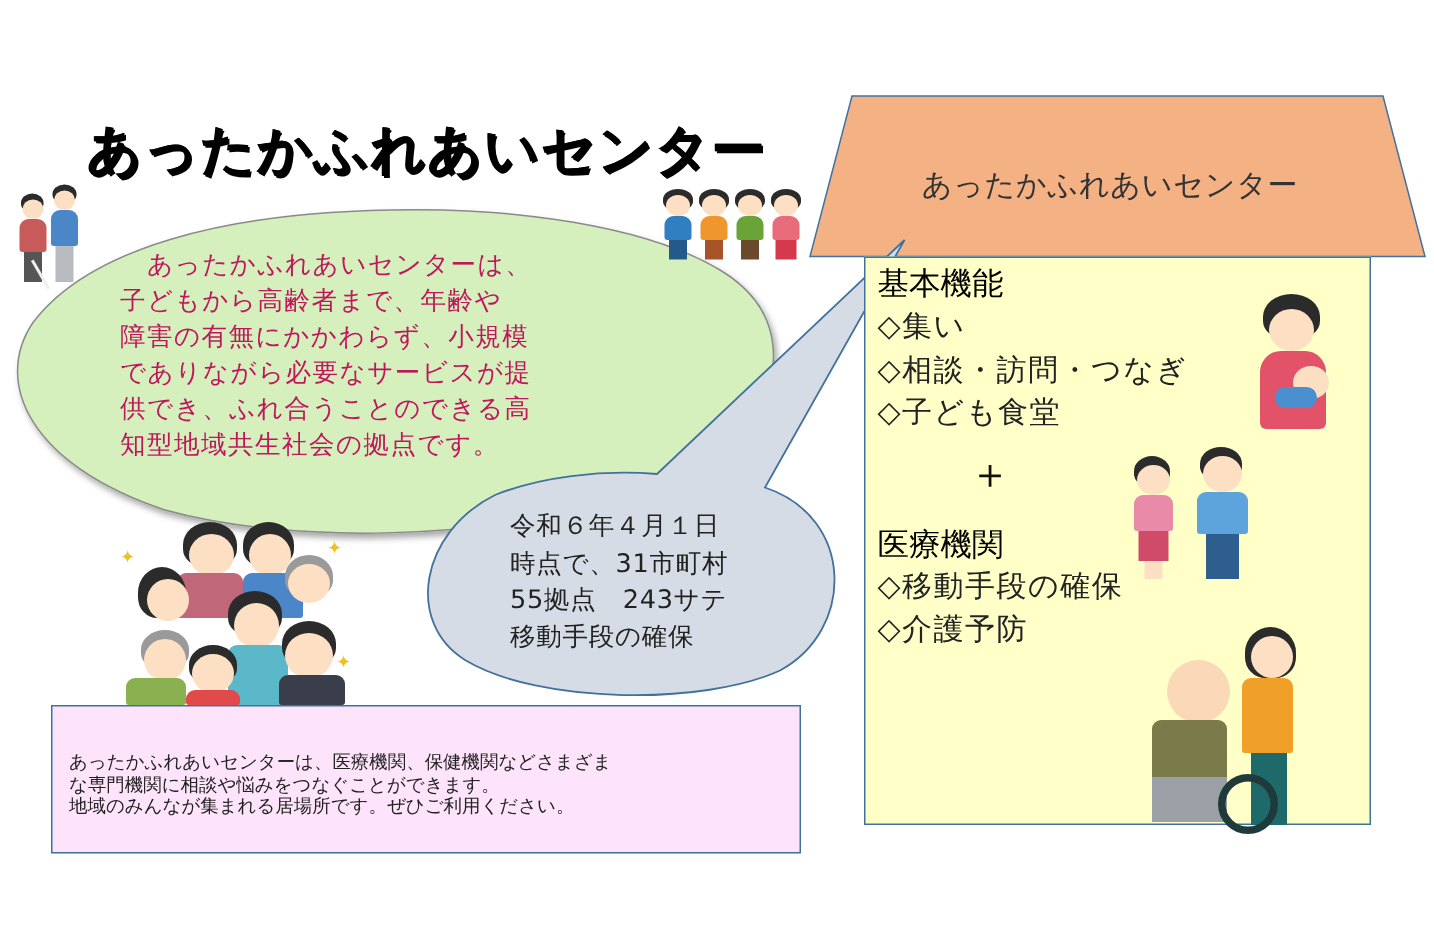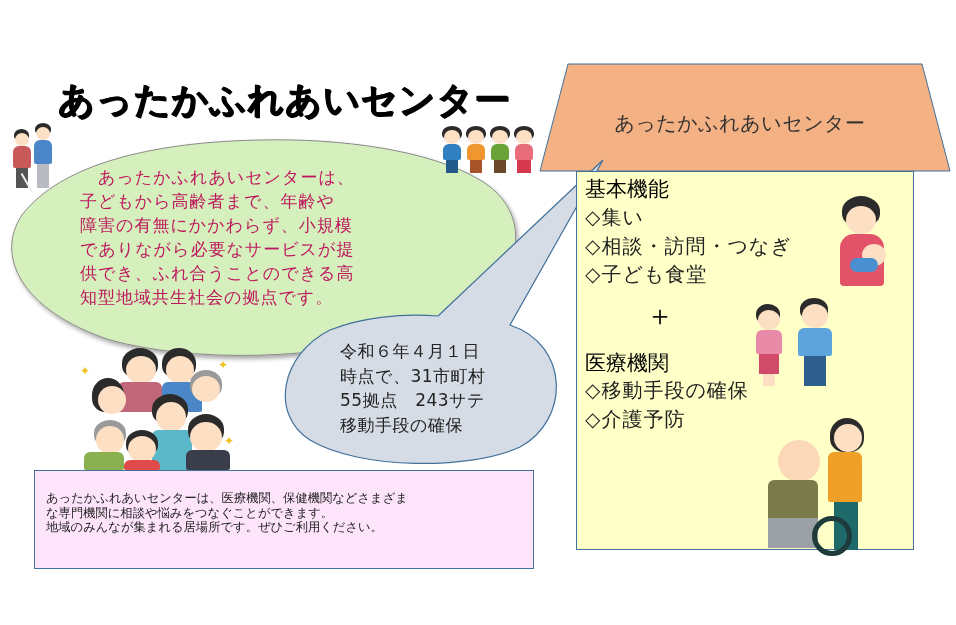--- a/index.html
+++ b/index.html
@@ -28,21 +28,21 @@
       left: 340px; top: 339px; width: 190px;
       font-size: 17px; line-height: 24.5px; color: #222;
       white-space: pre-line; letter-spacing: 0.5px;
     }
 
     #info-box {
       left: 34px; top: 470px; width: 500px; height: 99px;
       background: #fde4fb; border: 1px solid #41719c;
     }
     #info-text {
-      position: absolute; left: 11px; top: 20px; width: 480px;
+      position: absolute; left: 11px; top: 30px; width: 480px;
       font-size: 12.3px; line-height: 14.5px; color: #222;
       white-space: pre-line;
     }
 
     #house-body {
       left: 576px; top: 171px; width: 338px; height: 379px;
       background: #ffffc8; border: 1px solid #41719c;
     }
 
     #roof-title {

